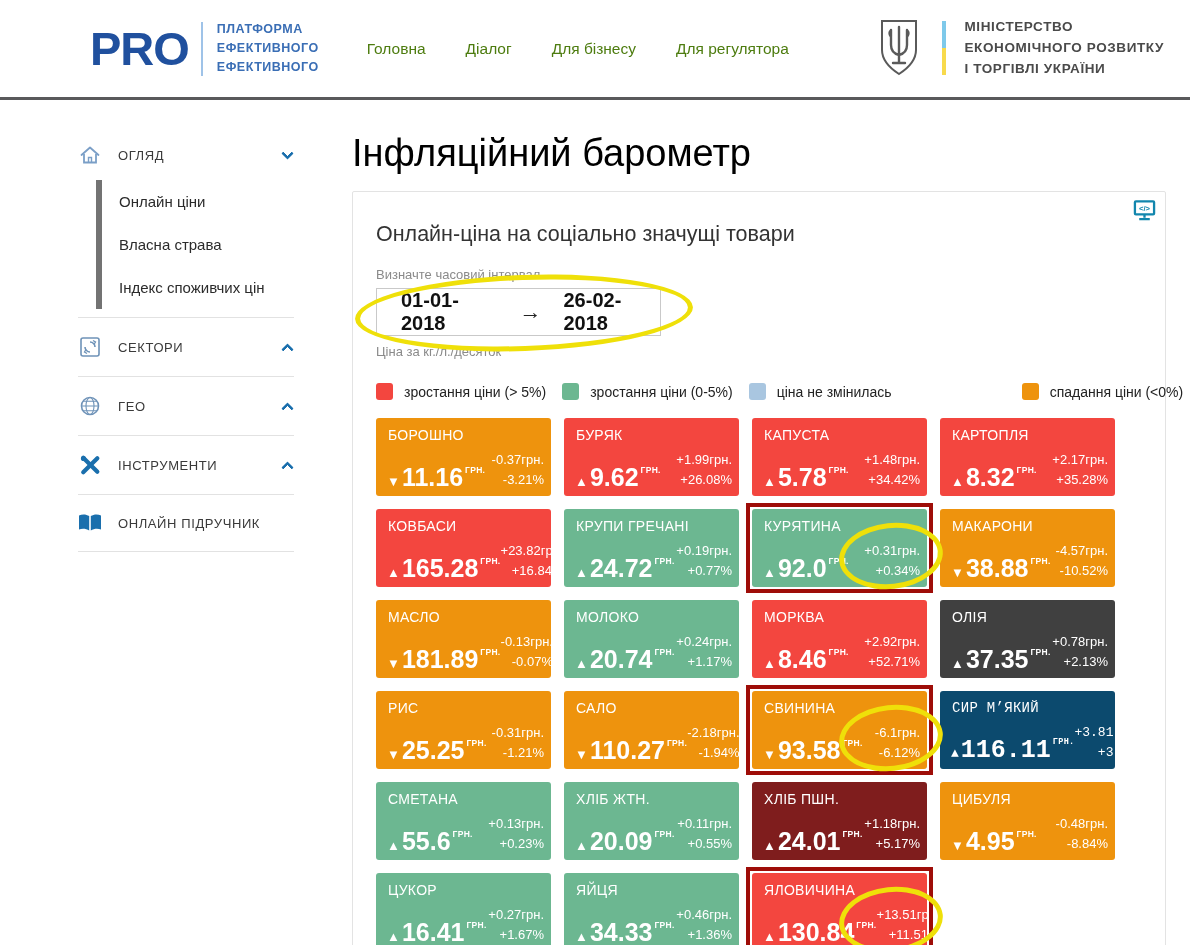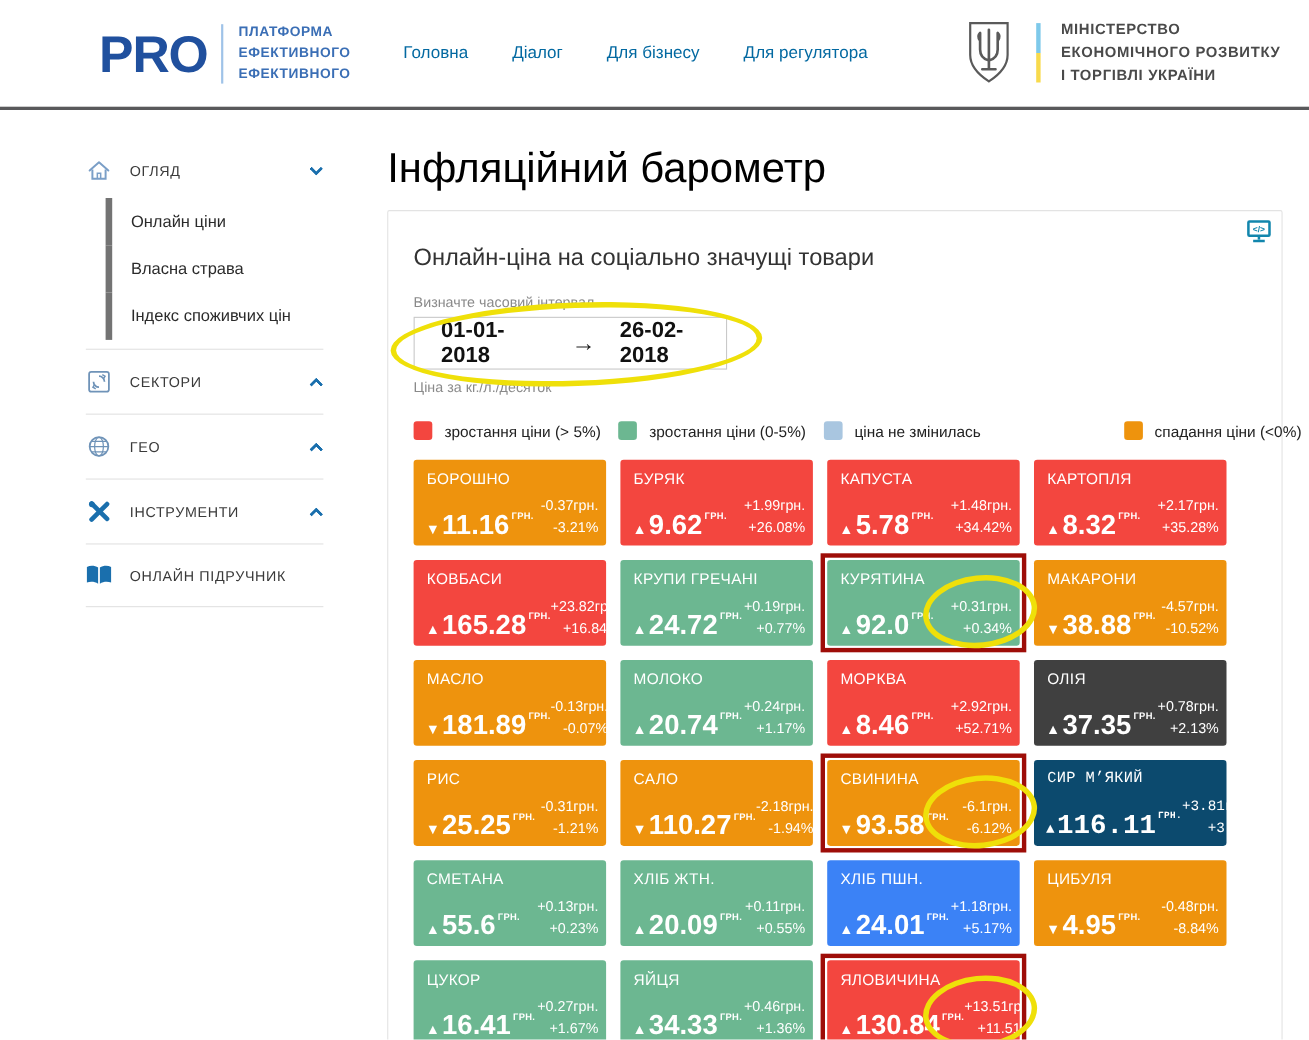--- a/index.html
+++ b/index.html
@@ -8,21 +8,21 @@
 
   
   .site-header { height:100px; display:flex; align-items:center;
     padding:0 26px 0 90px; border-bottom:3px solid #59595b; }
   .logo-wrap { display:flex; align-items:center; }
   .logo-text { font-size:47px; font-weight:bold; color:#20509e; letter-spacing:-1px; }
   .logo-divider { width:2px; height:54px; background:#9fc3e8; margin:0 14px 0 12px; }
   .logo-tagline { font-size:12.5px; font-weight:bold; color:#3a6eb5;
     line-height:1.5; letter-spacing:0.5px; }
   .main-nav { display:flex; margin-left:48px; }
-  .main-nav a { display:block; text-decoration:none; color:#0369a1;
+  .main-nav a { display:block; text-decoration:none; color:#4d7c0f;
     font-size:15.5px; margin-right:40px; white-space:nowrap; }
   .ministry { margin-left:auto; display:flex; align-items:center; }
   .flag-divider { width:4px; height:54px; margin:0 18px 0 20px;
     background:linear-gradient(to bottom, #7ec9ea 0 50%, #f8da4c 50% 100%); }
   .ministry-text { font-size:13.5px; font-weight:bold; color:#4a4a4a;
     line-height:1.55; letter-spacing:0.6px; }
 
   
   .layout { display:flex; }
   .sidebar { width:295px; flex:0 0 295px; padding:34px 0 0 78px; }
@@ -532,21 +532,21 @@
         </div>
         <div class="tile-change">
           <div class="uah">+0.11грн.</div>
           <div class="pct">+0.55%</div>
         </div>
       </div>
     </div>
   </div>
 
   <div class="cell">
-    <div class="tile" style="background: #3b82f6;">
+    <div class="tile" style="background: #7f1d1d;">
       <div class="tile-name">ХЛІБ ПШН.</div>
       <div class="tile-bottom">
         <div class="tile-price">
           <span class="tri">▲</span>
                   <span class="price">24.01</span>
                   <span class="cur">ГРН.</span>
         </div>
         <div class="tile-change">
           <div class="uah">+1.18грн.</div>
           <div class="pct">+5.17%</div>

